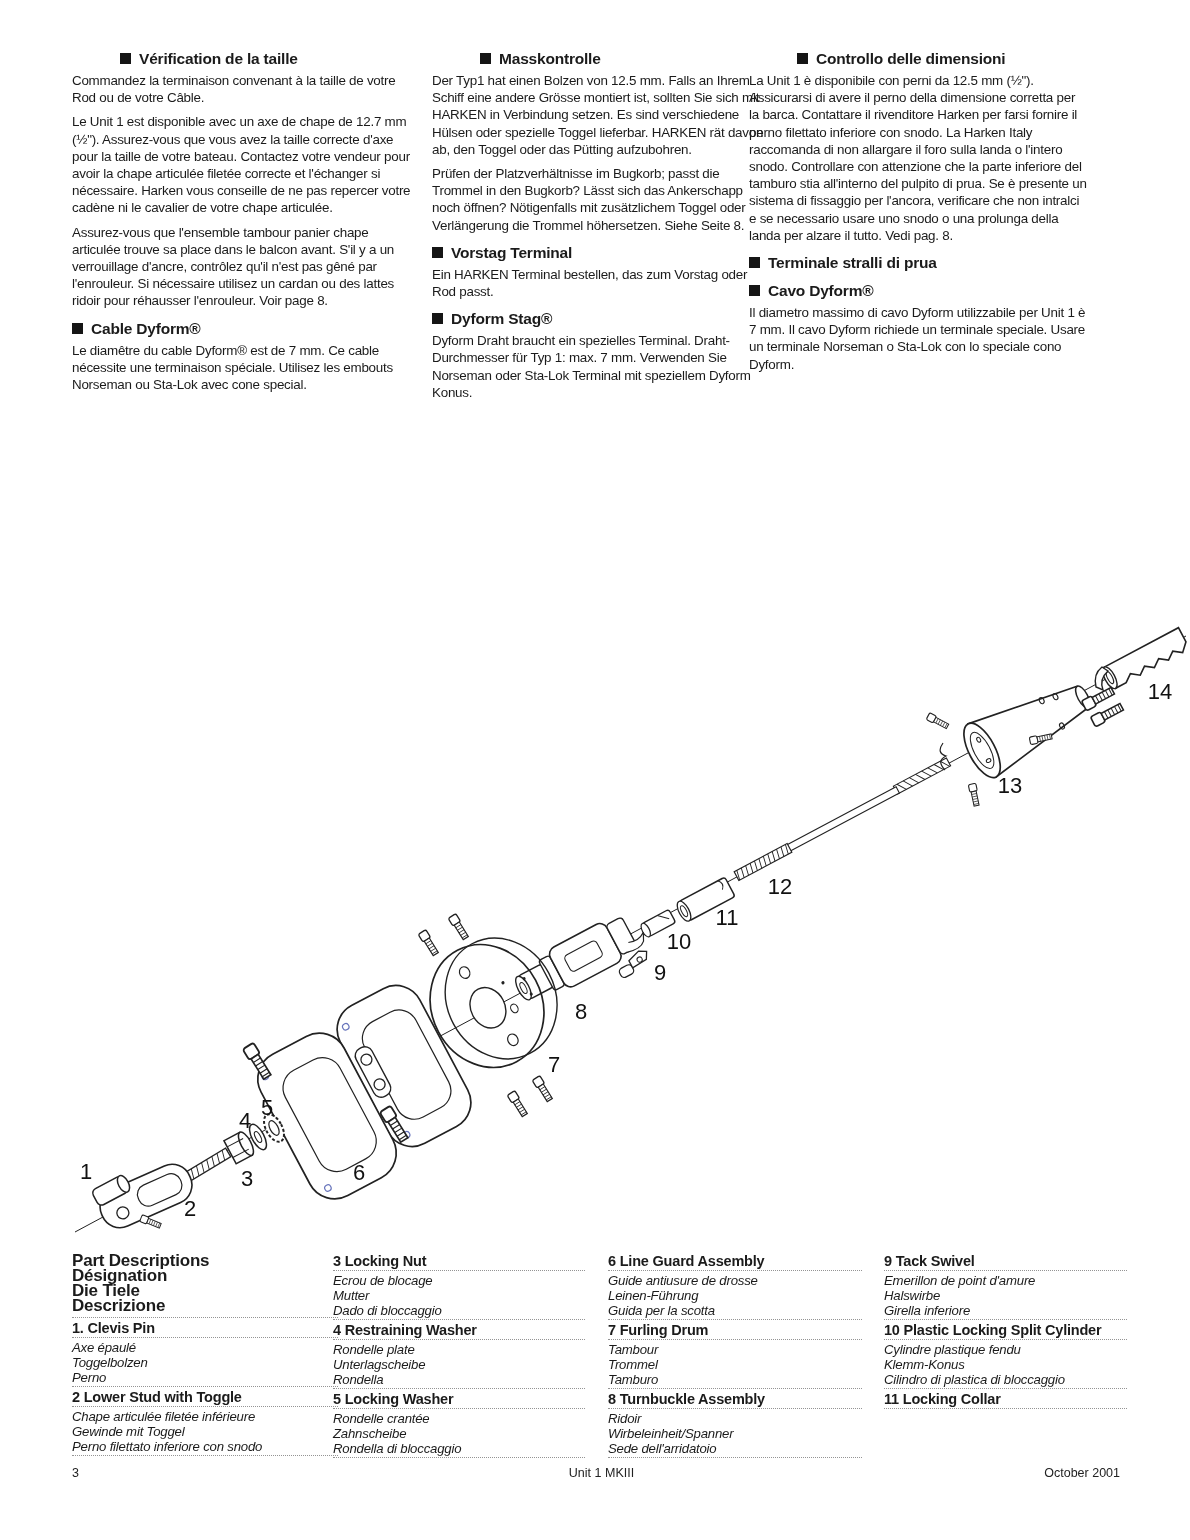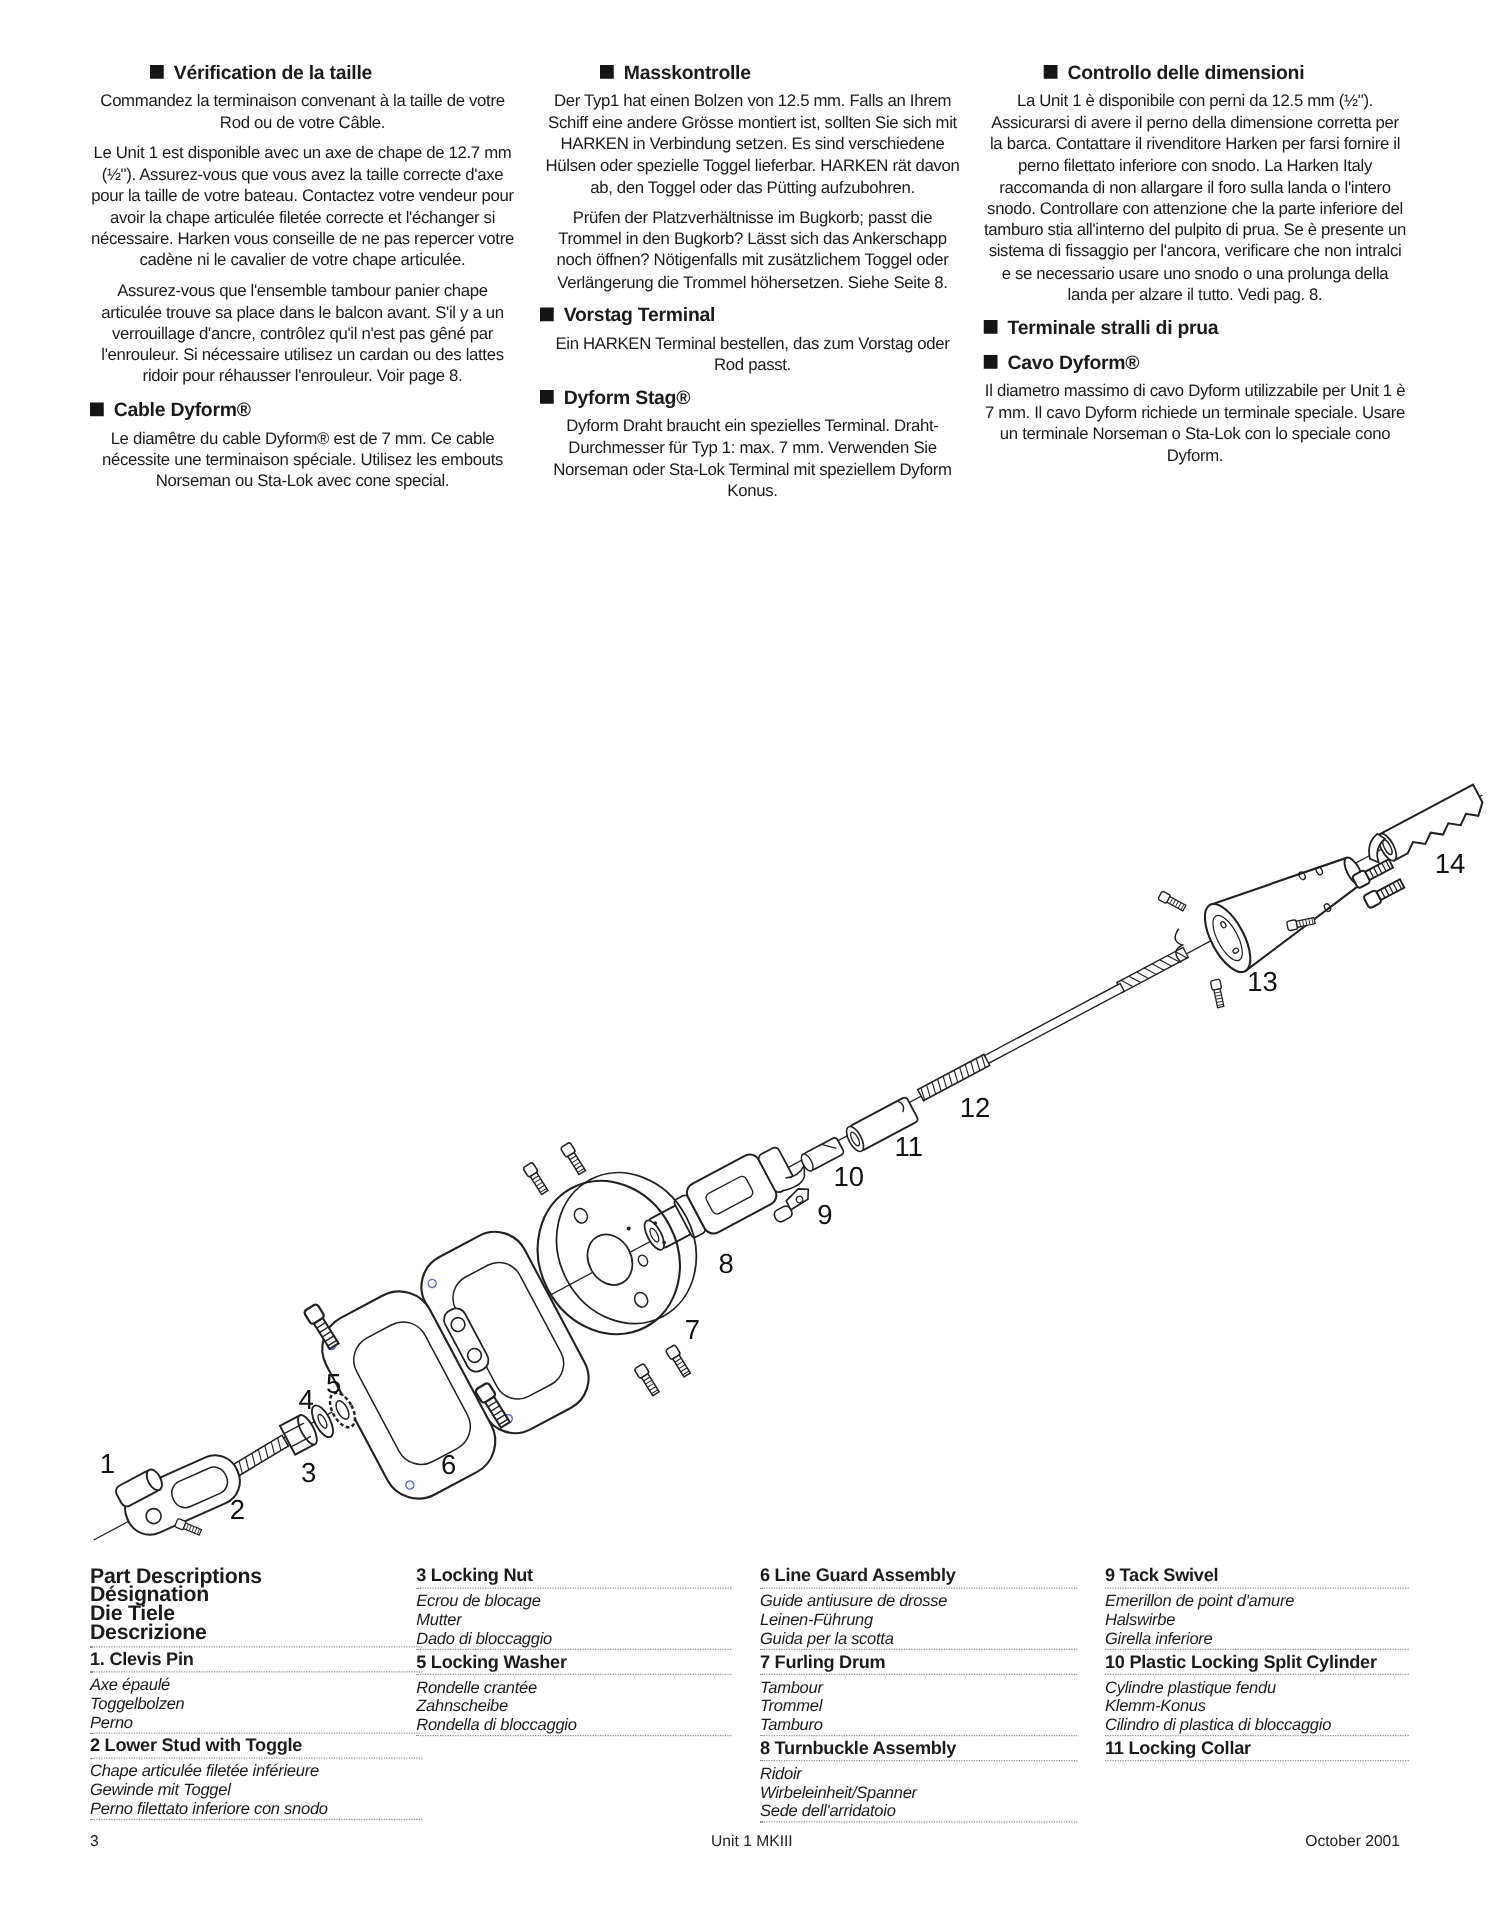--- a/index.html
+++ b/index.html
@@ -1,25 +1,25 @@
 <!DOCTYPE html>
 <html><head>
 <meta charset="utf-8">
 <style>
   html,body{margin:0;padding:0;background:#ffffff;}
   .page{position:relative;width:1190px;height:1540px;background:#fff;overflow:hidden;
         font-family:"Liberation Sans","DejaVu Sans",sans-serif;color:#1b1b1b;}
   .col{position:absolute;top:50px;width:340px;}
   #col-fr{left:72px;}
   #col-de{left:432px;}
-  #col-it{left:787px;width:338px;}
+  #col-it{left:749px;width:338px;}
   .sec-h{font-size:15.5px;font-weight:bold;letter-spacing:-0.2px;margin:10px 0 4px;}
   .sec-h:first-child{margin-top:0;padding-left:48px;}
   .sq{display:inline-block;width:11px;height:11px;background:#151515;margin-right:8px;}
-  .col p{font-size:13.4px;line-height:17.2px;letter-spacing:-0.25px;margin:0 0 7px;text-align:center;}
+  .col p{font-size:13.4px;line-height:17.2px;letter-spacing:-0.25px;margin:0 0 7px;}
   
   #diagram{position:absolute;left:0;top:620px;width:1190px;height:620px;}
   .dlabel{font-size:22px;fill:#111;font-family:"Liberation Sans","DejaVu Sans",sans-serif;}
   
   .pt-col{position:absolute;top:1253px;}
   #ptc-0{left:72px;width:266px;}
   #ptc-1{left:333px;width:252px;}
   #ptc-2{left:608px;width:254px;}
   #ptc-3{left:884px;width:243px;}
   .pt-head{font-weight:bold;font-size:17px;line-height:15px;letter-spacing:-0.2px;
@@ -267,20 +267,28 @@
   <div class="pt-col" id="ptc-1">
     <div class="pt-item">
       <div class="pt-name">3 Locking Nut</div>
       <div class="pt-trs">
         <div>Ecrou de blocage</div>
         <div>Mutter</div>
         <div>Dado di bloccaggio</div>
       </div>
     </div>
     <div class="pt-item">
+      <div class="pt-name">4 Restraining Washer</div>
+      <div class="pt-trs">
+        <div>Rondelle plate</div>
+        <div>Unterlagscheibe</div>
+        <div>Rondella</div>
+      </div>
+    </div>
+    <div class="pt-item">
       <div class="pt-name">5 Locking Washer</div>
       <div class="pt-trs">
         <div>Rondelle crantée</div>
         <div>Zahnscheibe</div>
         <div>Rondella di bloccaggio</div>
       </div>
     </div>
   </div>
 
   <div class="pt-col" id="ptc-2">

